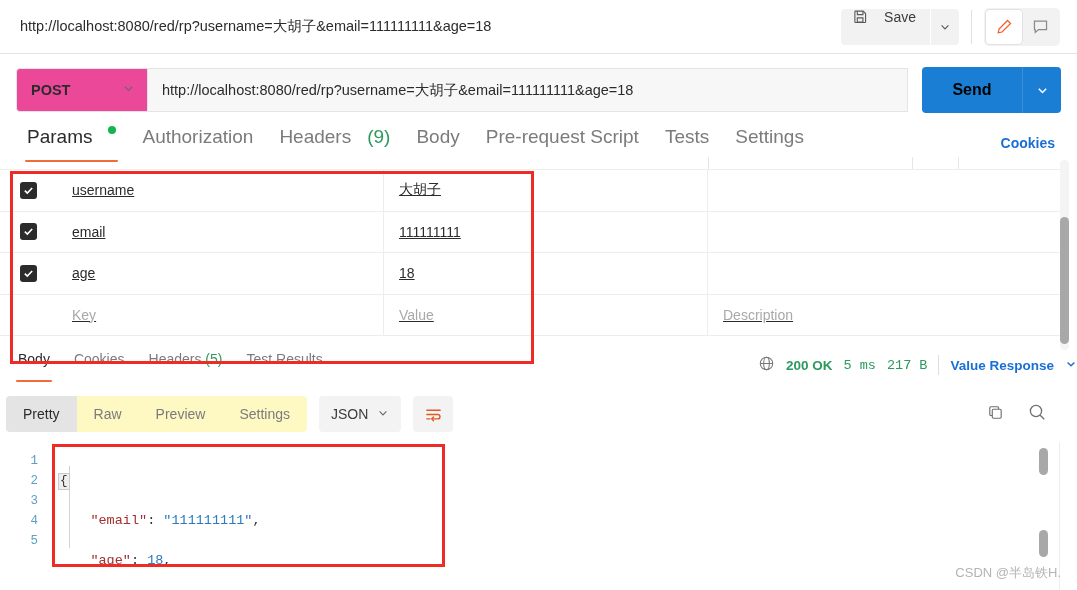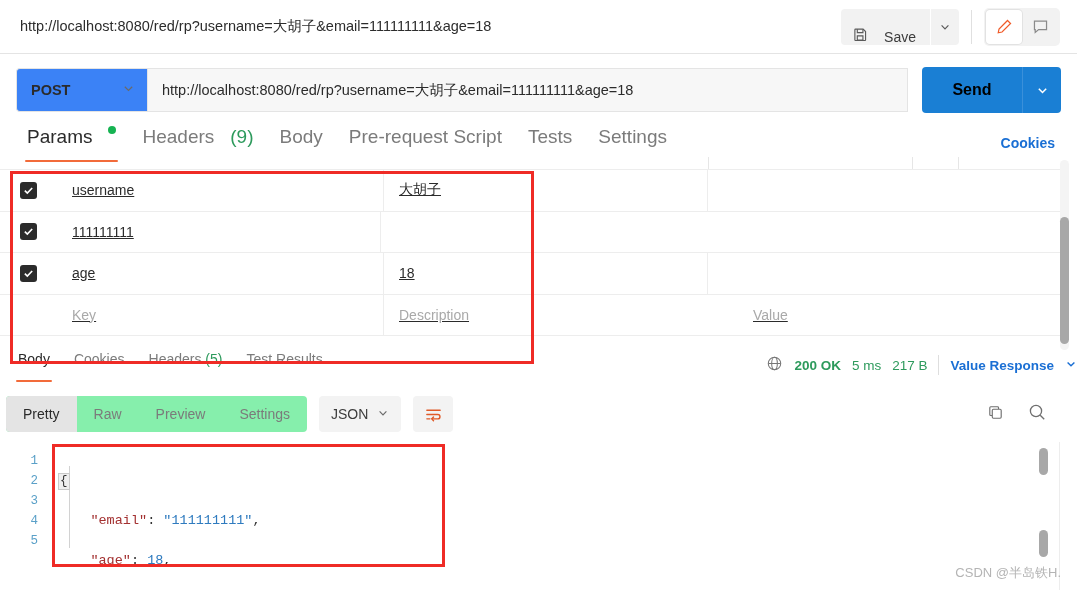--- a/index.html
+++ b/index.html
@@ -23,21 +23,21 @@
     font-size: 14.5px;
     color: #2c2c2c;
     white-space: nowrap;
   }
   .topbar-right {
     margin-left: auto; display: flex; align-items: center; height: 100%;
     padding-right: 17px;
   }
   .save-group { display: flex; align-items: center; }
   .save-btn {
-    display: flex; align-items: flex-end; gap: 16px;
+    display: flex; align-items: flex-start; gap: 16px;
     background: #f2f2f2; border: none;
     height: 36px; padding: 0 14px 0 12px;
     border-radius: 4px 0 0 4px;
     font-size: 14px; color: #3c3c3c; cursor: pointer;
     font-family: inherit;
   }
   .save-caret {
     background: #f2f2f2; border: none; height: 36px; width: 28px;
     border-radius: 0 4px 4px 0; cursor: pointer;
     display: flex; align-items: center; justify-content: center;
@@ -56,21 +56,21 @@
   .icon-btn.active { background: #ffffff; box-shadow: 0 0 0 1px #e2e2e2; }
 
   
   .urlrow {
     position: absolute; left: 0; top: 54px; width: 1077px; height: 72px;
     display: flex; align-items: center; padding: 0 16px;
     background: #fff;
   }
   .method-box {
     display: flex; align-items: center; justify-content: space-between;
-    width: 131px; height: 44px; background: #3b82f6;
+    width: 131px; height: 44px; background: #ec4899;
     border: 1px solid #e4e4e4; border-right: none;
     border-radius: 4px 0 0 4px; padding: 0 12px 0 14px;
     cursor: pointer;
   }
   .method-label { font-size: 14.5px; font-weight: bold; color: #2b2b2b; }
   .url-box {
     flex: 1; height: 44px; background: #f7f7f7;
     border: 1px solid #e4e4e4;
     display: flex; align-items: center; padding: 0 14px;
     font-size: 14.5px; color: #2b2b2b; overflow: hidden; white-space: nowrap;
@@ -162,31 +162,31 @@
   .restab.active { color: #2b2b2b; }
   .restab.active::after {
     content: ""; position: absolute; left: 10px; right: 10px; bottom: -3px;
     height: 2.5px; background: #f26b3a; border-radius: 2px;
   }
   .status-wrap {
     margin-left: auto; display: flex; align-items: center; gap: 11px;
     font-size: 13.5px; height: 28px;
   }
   .st-ok { color: #2d9a5c; font-weight: bold; }
-  .st-m  { color: #2d9a5c; }
+  .st-m  { color: #2d9a5c; font-family: Liberation Mono, monospace; }
   .st-sep { width: 1px; height: 20px; background: #dedede; }
   .save-resp { color: #1a6fd4; font-weight: bold; cursor: pointer; }
 
   
   .bodybar {
     position: absolute; left: 0; top: 389px; width: 1077px; height: 50px;
     display: flex; align-items: center; padding-left: 6px;
   }
   .seg {
-    display: flex; background: #86efac; border-radius: 4px; overflow: hidden;
+    display: flex; background: #fef9c3; border-radius: 4px; overflow: hidden;
     height: 36px; align-items: stretch;
   }
   .seg-item {
     display: flex; align-items: center; padding: 0 17px;
     font-size: 14px; color: #7b7b7b; cursor: pointer;
   }
   .seg-item.active { background: #e4e4e4; color: #2b2b2b; }
   .fmt-box {
     display: flex; align-items: center; gap: 9px; margin-left: 12px;
     background: #f3f3f3; border-radius: 4px; height: 36px; padding: 0 12px;
@@ -311,20 +311,23 @@
     </button>
   </div>
 </div>
 
 <div class="reqtabs">
   <div class="rtab active">
     <span>Params</span>
     <span class="green-dot"></span>
   </div>
   <div class="rtab">
+    <span>Authorization</span>
+  </div>
+  <div class="rtab">
     <span>Headers</span>
     <span class="hdr-count">(9)</span>
   </div>
   <div class="rtab">
     <span>Body</span>
   </div>
   <div class="rtab">
     <span>Pre-request Script</span>
   </div>
   <div class="rtab">
@@ -356,42 +359,43 @@
   </div>
 
   <div class="prow">
     <div class="pcell c-check">
       <span class="chk">
         <svg width="11" height="11" viewBox="0 0 12 12" fill="none" stroke="#ffffff" stroke-width="1.8">
             <path d="M2 6.2 4.7 8.9 10 3.3"></path>
           </svg>
       </span>
     </div>
+    <div class="pcell c-key">email</div>
     <div class="pcell c-val">111111111</div>
     <div class="pcell c-desc"></div>
   </div>
 
   <div class="prow">
     <div class="pcell c-check">
       <span class="chk">
         <svg width="11" height="11" viewBox="0 0 12 12" fill="none" stroke="#ffffff" stroke-width="1.8">
             <path d="M2 6.2 4.7 8.9 10 3.3"></path>
           </svg>
       </span>
     </div>
     <div class="pcell c-key">age</div>
     <div class="pcell c-val">18</div>
     <div class="pcell c-desc"></div>
   </div>
 
   <div class="prow">
     <div class="pcell c-check"></div>
     <div class="pcell c-key ph">Key</div>
+    <div class="pcell c-val ph">Value</div>
     <div class="pcell c-desc ph">Description</div>
-    <div class="pcell c-val ph">Value</div>
   </div>
 </div>
 
 <div class="pscroll-track"></div>
 <div class="pscroll-thumb"></div>
 
 <div class="restabs">
   <div class="restab active">Body</div>
   <div class="restab">Cookies</div>
   <div class="restab">

